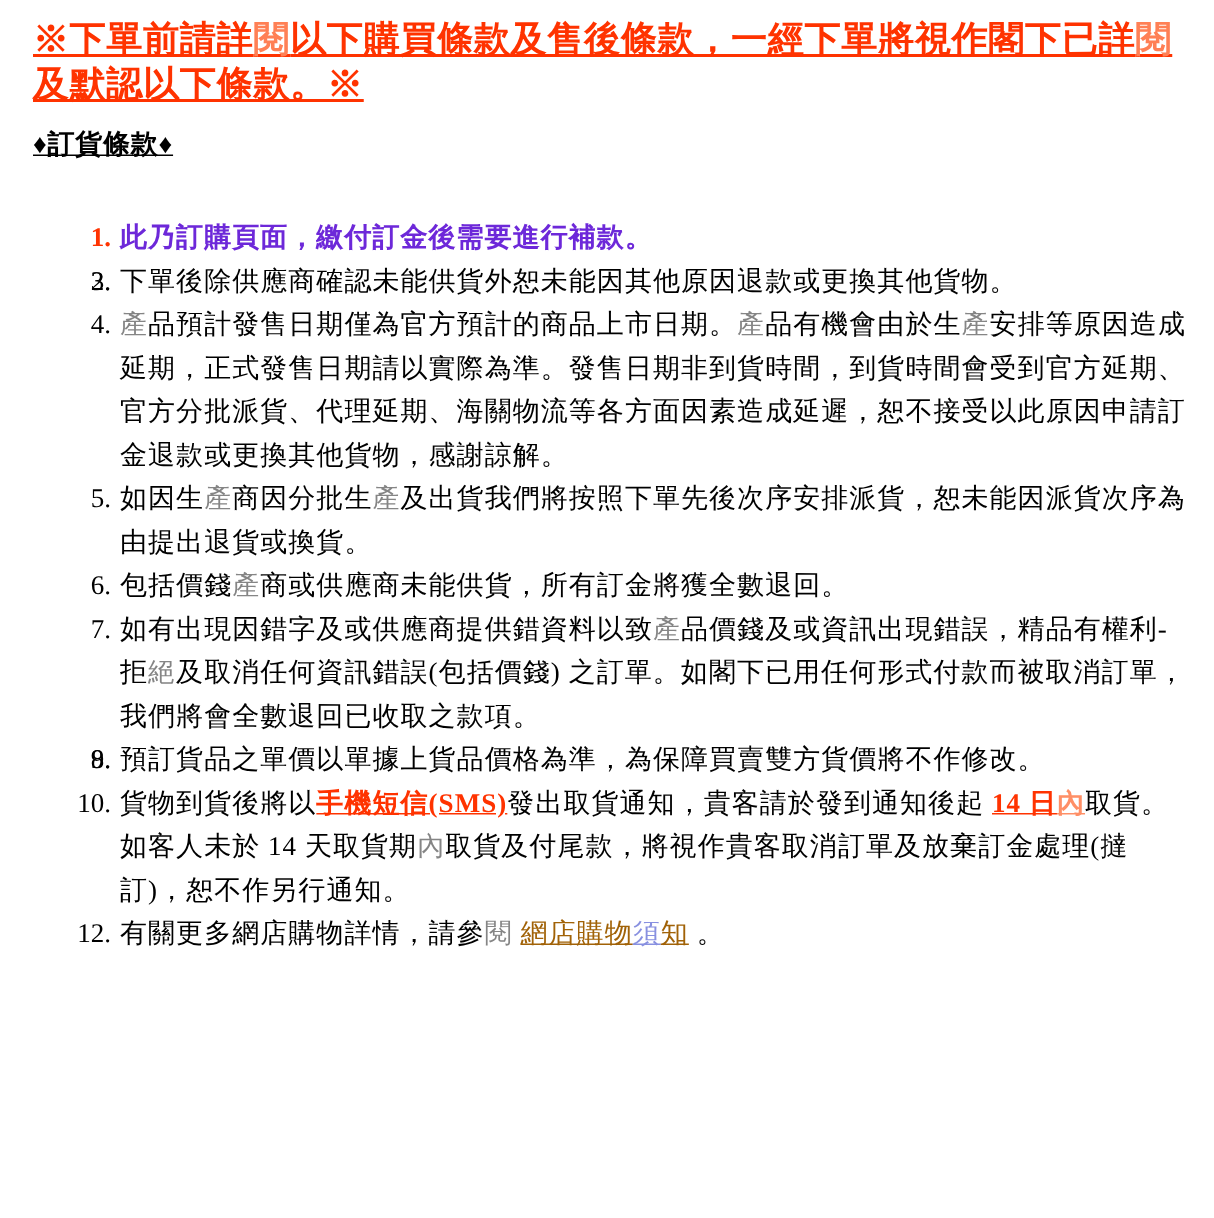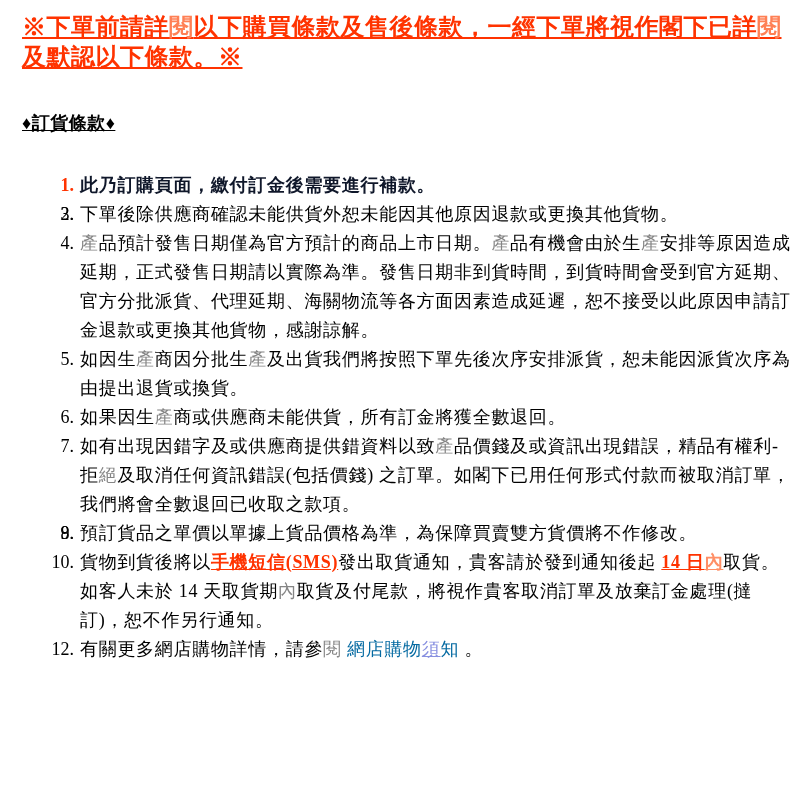--- a/index.html
+++ b/index.html
@@ -21,21 +21,21 @@
     font-weight: bold;
     line-height: 30px;
     letter-spacing: 0.5px;
     color: #FF3300;
     text-decoration: underline;
   }
   .notice .s-fb { color: #ff8055; }
 
   
   .section-heading {
-    margin-top: 39px;
+    margin-top: 12px;
     font-size: 18px;
     font-weight: bold;
     text-decoration: underline;
     letter-spacing: 0.5px;
   }
 
   
   ol.terms {
     list-style: none;
     margin: 36px 0 0 0;
@@ -53,39 +53,39 @@
     left: 0;
     top: 0;
     width: 52px;
     text-align: right;
     letter-spacing: 0;
     font-family: "Liberation Serif", "DejaVu Serif", serif;
   }
   
   .s-n  { }
   .s-fb { color: #858585; }
-  .s-r  { color: #0f172a; font-weight: bold; }
+  .s-r  { color: #6d28d9; font-weight: bold; }
   .num.s-r { color: #FF3300; }
   .s-rl { color: #FF3300; font-weight: bold; text-decoration: underline; }
   .s-rlfb { color: #ff8f66; font-weight: bold; text-decoration: underline; }
-  .s-l  { color: #0369a1; cursor: pointer; }
+  .s-l  { color: #a16207; text-decoration: underline; cursor: pointer; }
   .s-lfb { color: #8890e0; text-decoration: underline; cursor: pointer; }
 </style>
 </head>
 <body>
 
 <div class="notice"><span class="s-n">※下單前請詳</span><span class="s-fb">閱</span><span class="s-n">以下購買條款及售後條款，一經下單將視作閣下已詳</span><span class="s-fb">閱</span><span class="s-n">及默認以下條款。※</span></div>
 
 <div class="section-heading">♦訂貨條款♦</div>
 
 <ol class="terms">
     <li><span class="num s-r">1.</span><span class="s-r">此乃訂購頁面，繳付訂金後需要進行補款。</span></li>
     <li><span class="num">2.</span></li>
     <li><span class="num">3.</span><span class="s-n">下單後除供應商確認未能供貨外恕未能因其他原因退款或更換其他貨物。</span></li>
     <li><span class="num">4.</span><span class="s-fb">產</span><span class="s-n">品預計發售日期僅為官方預計的商品上市日期。</span><span class="s-fb">產</span><span class="s-n">品有機會由於生</span><span class="s-fb">產</span><span class="s-n">安排等原因造成延期，正式發售日期請以實際為準。發售日期非到貨時間，到貨時間會受到官方延期、官方分批派貨、代理延期、海關物流等各方面因素造成延遲，恕不接受以此原因申請訂金退款或更換其他貨物，感謝諒解。</span></li>
     <li><span class="num">5.</span><span class="s-n">如因生</span><span class="s-fb">產</span><span class="s-n">商因分批生</span><span class="s-fb">產</span><span class="s-n">及出貨我們將按照下單先後次序安排派貨，恕未能因派貨次序為由提出退貨或換貨。</span></li>
-    <li><span class="num">6.</span><span class="s-n">如果因生</span><span class="s-fb">產</span><span class="s-n">商或供應商未能供貨，所有訂金將獲全數退回。</span></li>
+    <li><span class="num">6.</span><span class="s-n">包括價錢</span><span class="s-fb">產</span><span class="s-n">商或供應商未能供貨，所有訂金將獲全數退回。</span></li>
     <li><span class="num">7.</span><span class="s-n">如有出現因錯字及或供應商提供錯資料以致</span><span class="s-fb">產</span><span class="s-n">品價錢及或資訊出現錯誤，精品有權利-拒</span><span class="s-fb">絕</span><span class="s-n">及取消任何資訊錯誤(包括價錢) 之訂單。如閣下已用任何形式付款而被取消訂單，我們將會全數退回已收取之款項。</span></li>
     <li><span class="num">8.</span></li>
     <li><span class="num">9.</span><span class="s-n">預訂貨品之單價以單據上貨品價格為準，為保障買賣雙方貨價將不作修改。</span></li>
     <li><span class="num">10.</span><span class="s-n">貨物到貨後將以</span><span class="s-rl">手機短信(SMS)</span><span class="s-n">發出取貨通知，貴客請於發到通知後起 </span><span class="s-rl">14 日</span><span class="s-rlfb">內</span><span class="s-n">取貨。如客人未於 14 天取貨期</span><span class="s-fb">內</span><span class="s-n">取貨及付尾款，將視作貴客取消訂單及放棄訂金處理(撻訂)，恕不作另行通知。</span></li>
     <li><span class="num">12.</span><span class="s-n">有關更多網店購物詳情，請參</span><span class="s-fb">閱</span><span class="s-n"> </span><span class="s-l">網店購物</span><span class="s-lfb">須</span><span class="s-l">知</span><span class="s-n"> 。</span></li>
   </ol>
 
 </body></html>

